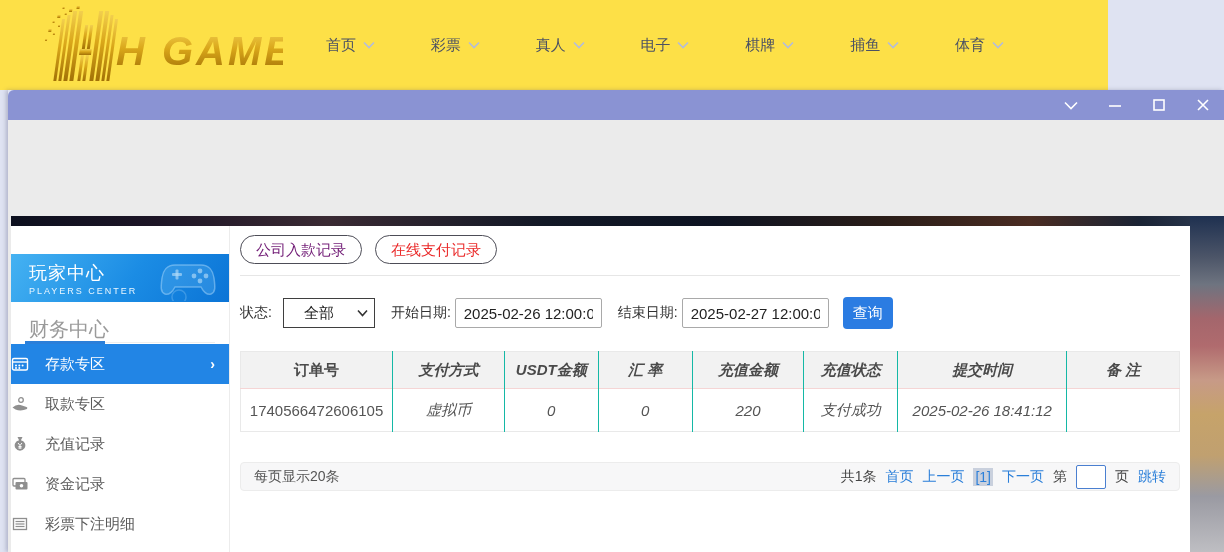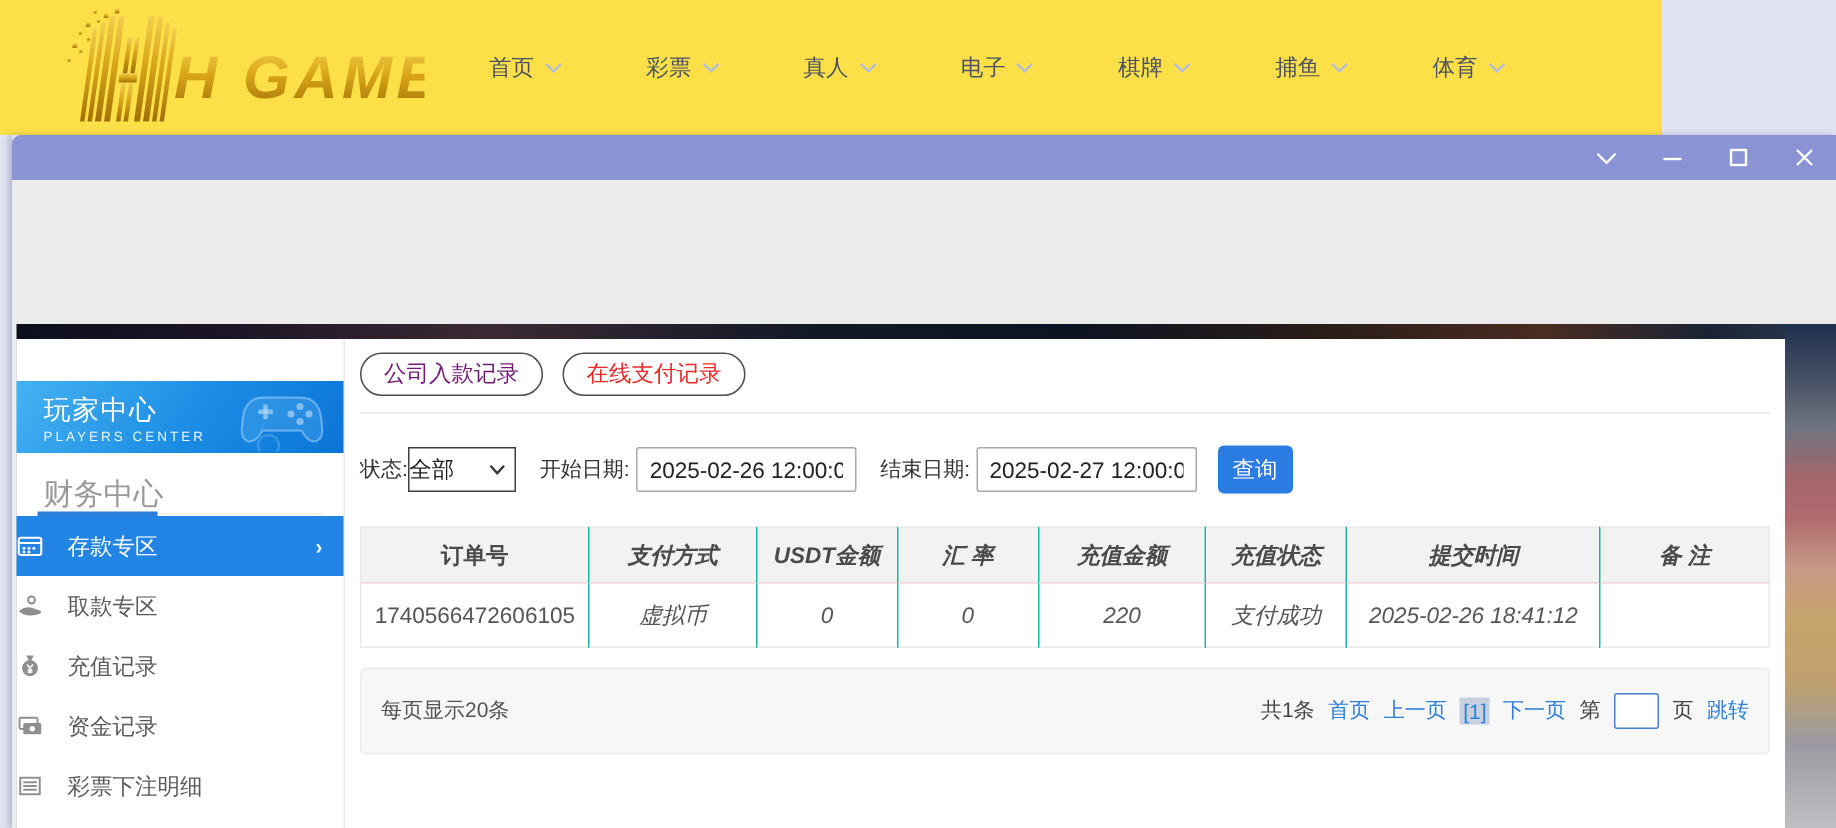--- a/index.html
+++ b/index.html
@@ -60,38 +60,38 @@
 
   
   .main { flex:1; padding:0 10px; }
   .tabs-row { display:flex; gap:13px; padding:9px 0 11px 0; border-bottom:1px solid #e6e6e6; }
   .tab { border:1.5px solid #4d4d57; border-radius:16px; background:#fff; padding:6px 15px;
          font-size:15px; color:#701a75; cursor:pointer; line-height:1; }
   .tab.active { color:#ea2a2a; }
 
   .filter-row { display:flex; align-items:center; margin-top:21px; }
   .flabel { font-size:14px; color:#333; }
-  .select { position:relative; width:72px; height:30px; border:1px solid #3f3f3f;
-            margin-left:0; display:flex; align-items:center; padding-left:0; cursor:pointer; background:#fff; }
+  .select { position:relative; width:92px; height:30px; border:1px solid #3f3f3f;
+            margin-left:11px; display:flex; align-items:center; padding-left:20px; cursor:pointer; background:#fff; }
   .select .sel-val { font-size:15px; color:#222; }
   .select .sel-chev { position:absolute; right:6px; top:10px; }
   .date-input { width:147px; height:30px; border:1px solid #a9a9a9; border-radius:2px;
                 font-size:15px; color:#222; padding:0 8px; margin-left:4px;
                 font-family:"Liberation Sans","DejaVu Sans",sans-serif; }
   .gap16 { width:16px; }
   .query-btn { width:50px; height:32px; margin-left:14px; background:#2b7ce2; color:#fff;
                border:none; border-radius:4px; font-size:15px; cursor:pointer; }
 
   table.data { width:100%; margin-top:22px; border-collapse:collapse; border:1px solid #e9e9e9; }
   table.data th { background:#f2f2f2; height:37px; font-size:15px; font-weight:bold; color:#4a4a4a; }
   table.data td { height:43px; font-size:15px; color:#555; text-align:center; }
   table.data th + th, table.data td + td { border-left:1px solid #14b8a6;font-style:italic; }
   table.data tbody tr { border-top:1px solid #f5d5d5; }
 
-  .pager { margin-top:13px; height:58px; background:#f7f7f8; border:1px solid #ececec;
+  .pager { margin-top:30px; height:29px; background:#f7f7f8; border:1px solid #ececec;
            border-radius:4px; display:flex; align-items:center; justify-content:space-between;
            padding:0 13px; font-size:14px; }
   .pager-left { color:#555; }
   .pager-right { display:flex; align-items:center; gap:9px; }
   .pg-total { color:#444; }
   .pg-link { color:#2b7fd9; cursor:pointer; }
   .pg-current { color:#2b7fd9; background:#c9d0dd; padding:1px 2px; cursor:pointer; }
   .pg-input { width:30px; height:24px; border:1px solid #4a7fd0; border-radius:2px; background:#fff; }
   .pg-dark { color:#444; }
 </style>

